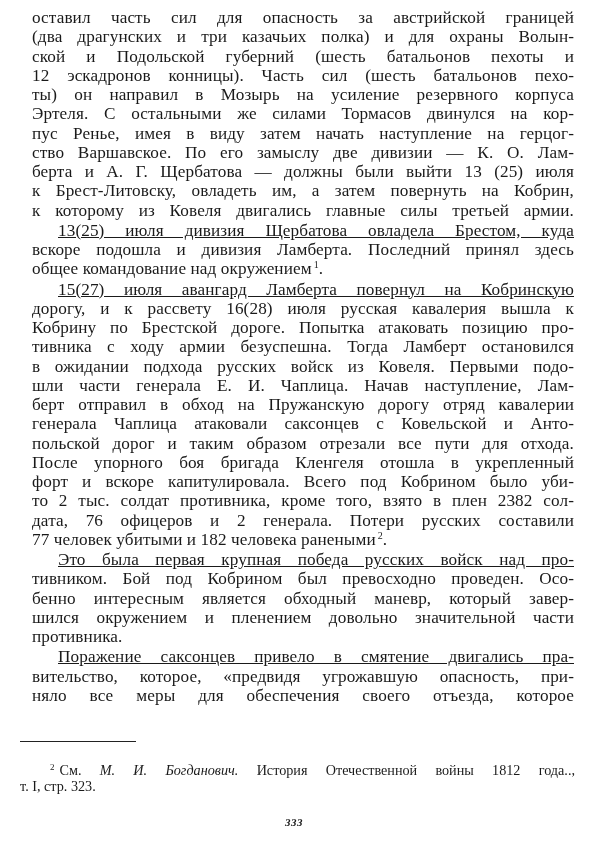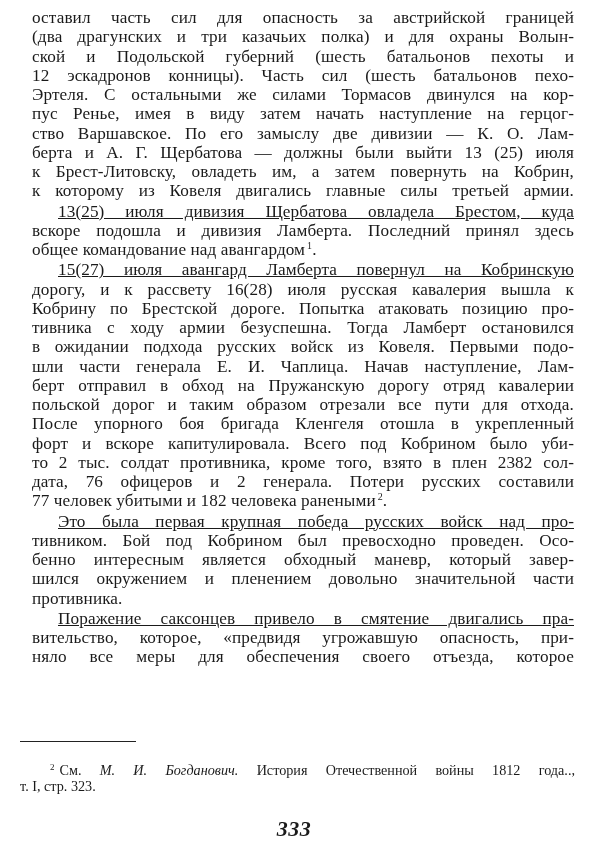--- a/index.html
+++ b/index.html
@@ -85,58 +85,60 @@
     }
     .fn-author {
       font-style: italic;
     }
     .page-number {
       position: absolute;
       left: 0;
       width: 588px;
       top: 816px;
       text-align: center;
-      font-size: 22px;
+      font-size: 11px;
       font-weight: bold;
       font-style: italic;
       letter-spacing: 0.5px;
     }
   </style>
 </head>
 <body>
 
 <div class="page">
 
   <p class="para">
     <span class="line">оставил часть сил для опасность за австрийской границей</span>
     <span class="line">(два драгунских и три казачьих полка) и для охраны Волын-</span>
     <span class="line">ской и Подольской губерний (шесть батальонов пехоты и</span>
     <span class="line">12 эскадронов конницы). Часть сил (шесть батальонов пехо-</span>
+    <span class="line">ты) он направил в Мозырь на усиление резервного корпуса</span>
     <span class="line">Эртеля. С остальными же силами Тормасов двинулся на кор-</span>
     <span class="line">пус Ренье, имея в виду затем начать наступление на герцог-</span>
     <span class="line">ство Варшавское. По его замыслу две дивизии — К. О. Лам-</span>
     <span class="line">берта и А. Г. Щербатова — должны были выйти 13 (25) июля</span>
     <span class="line">к Брест-Литовску, овладеть им, а затем повернуть на Кобрин,</span>
     <span class="line">к которому из Ковеля двигались главные силы третьей армии.</span>
   </p>
 
   <p class="para">
     <span class="line indent">13(25) июля дивизия Щербатова овладела Брестом, куда</span>
     <span class="line">вскоре подошла и дивизия Ламберта. Последний принял здесь</span>
-    <span class="line last"><span>общее командование над авангардом</span><sup class="fnref">1</sup><span>.</span></span>
+    <span class="line last"><span>общее командование над окружением</span><sup class="fnref">1</sup><span>.</span></span>
   </p>
 
   <p class="para">
     <span class="line indent">15(27) июля авангард Ламберта повернул на Кобринскую</span>
     <span class="line">дорогу, и к рассвету 16(28) июля русская кавалерия вышла к</span>
     <span class="line">Кобрину по Брестской дороге. Попытка атаковать позицию про-</span>
     <span class="line">тивника с ходу армии безуспешна. Тогда Ламберт остановился</span>
     <span class="line">в ожидании подхода русских войск из Ковеля. Первыми подо-</span>
     <span class="line">шли части генерала Е. И. Чаплица. Начав наступление, Лам-</span>
     <span class="line">берт отправил в обход на Пружанскую дорогу отряд кавалерии</span>
+    <span class="line">генерала Чаплица атаковали саксонцев с Ковельской и Анто-</span>
     <span class="line">польской дорог и таким образом отрезали все пути для отхода.</span>
     <span class="line">После упорного боя бригада Кленгеля отошла в укрепленный</span>
     <span class="line">форт и вскоре капитулировала. Всего под Кобрином было уби-</span>
     <span class="line">то 2 тыс. солдат противника, кроме того, взято в плен 2382 сол-</span>
     <span class="line">дата, 76 офицеров и 2 генерала. Потери русских составили</span>
     <span class="line last"><span>77 человек убитыми и 182 человека ранеными</span><sup class="fnref">2</sup><span>.</span></span>
   </p>
 
   <p class="para">
     <span class="line indent">Это была первая крупная победа русских войск над про-</span>

